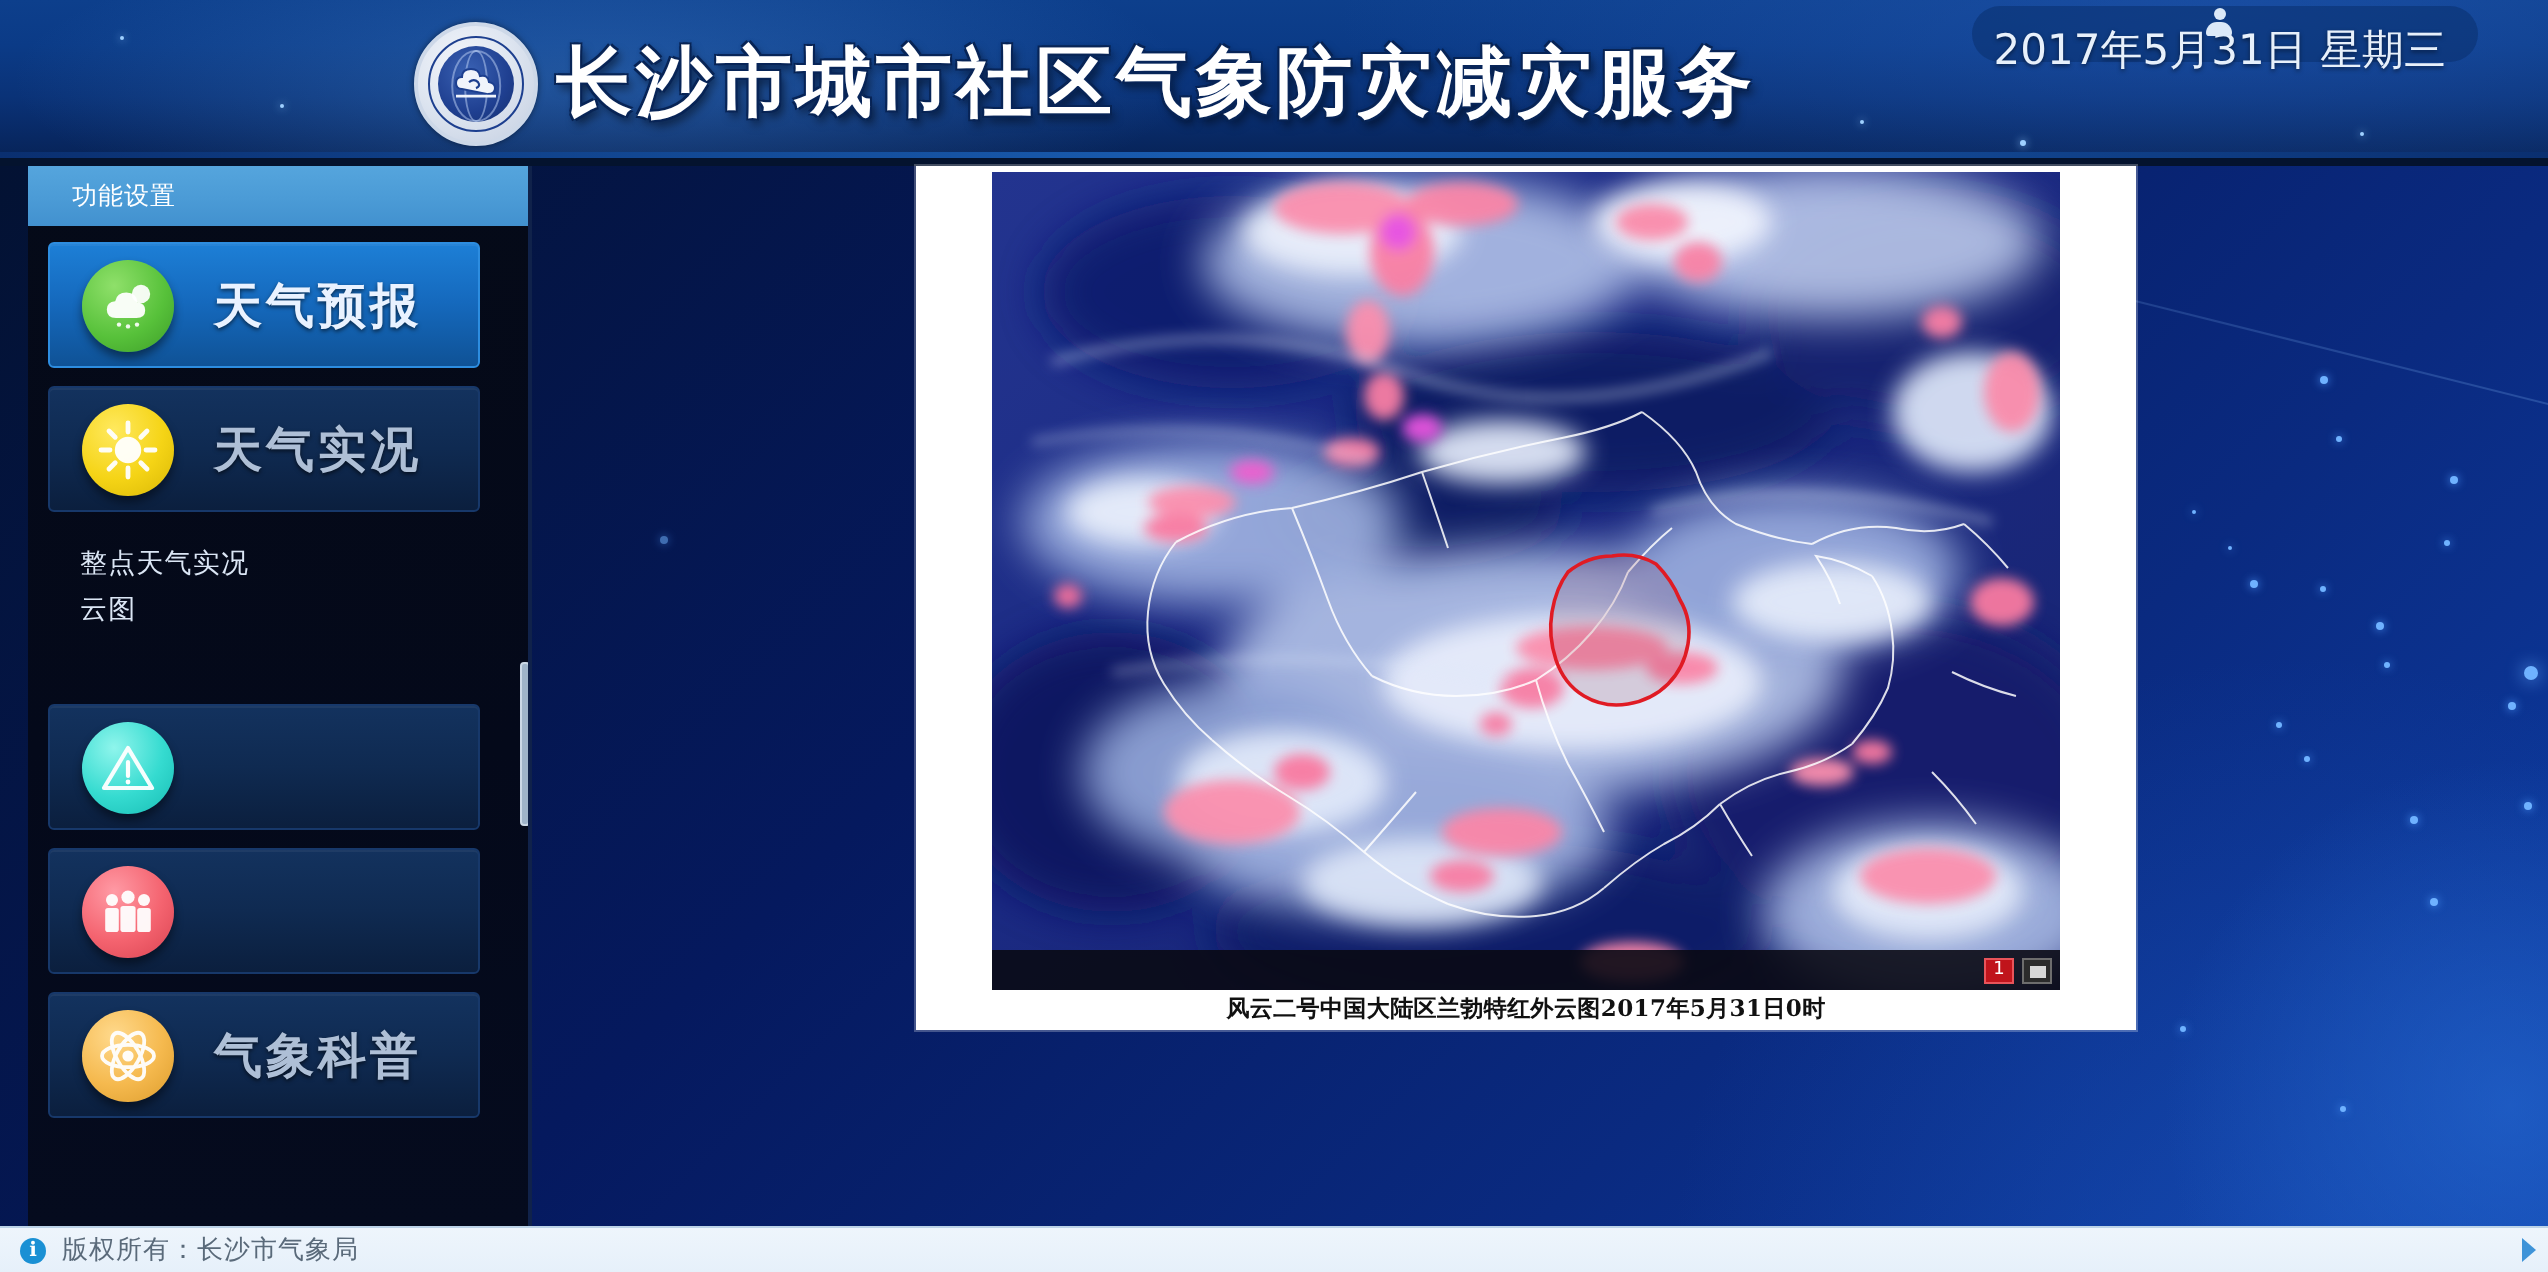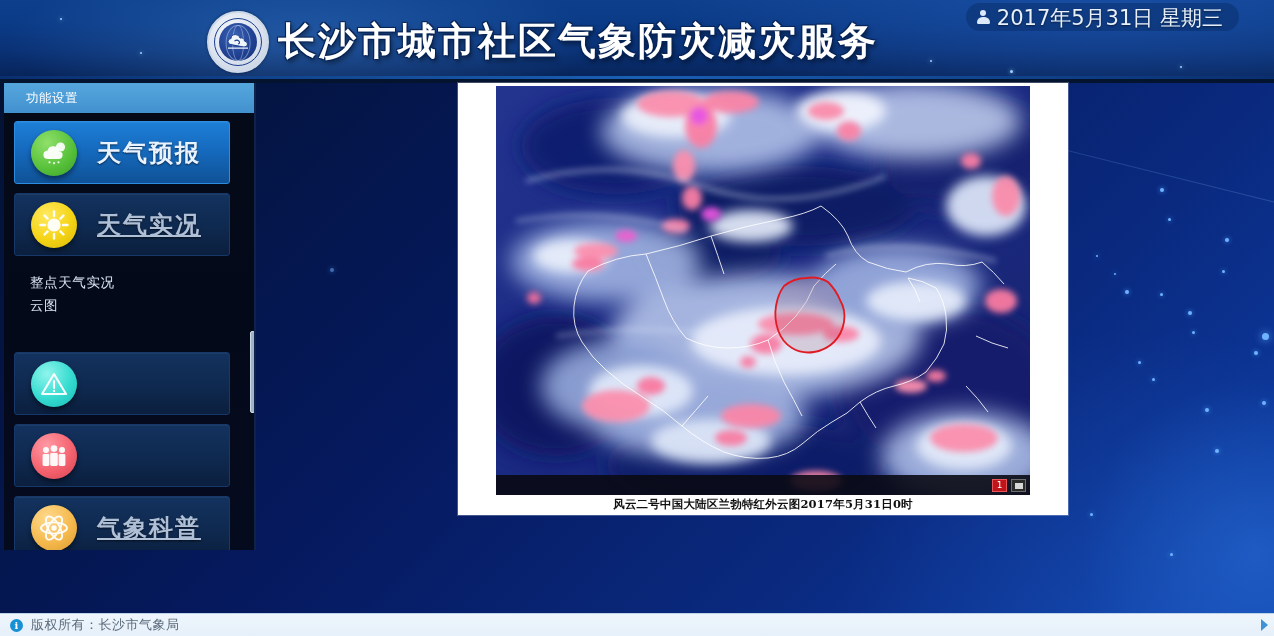--- a/index.html
+++ b/index.html
@@ -66,20 +66,21 @@
                 1px -1px 0 #082352, -1px -1px 0 #082352, 2px 3px 5px rgba(0,0,0,.55);
     white-space:nowrap;
   }
   .date-badge{
     position:absolute; right:35px; top:3px; height:28px;
     padding:1px 16px 0 11px; border-radius:14px;
     background:rgba(10,48,110,.55);
     display:flex; align-items:center; gap:7px;
     color:#e7f0fb; font-size:21px; white-space:nowrap;
     text-shadow:0 1px 2px rgba(0,0,0,.5);
+    flex-direction:column;
   }
   .user-icon{ width:13px; height:15px; position:relative; display:inline-block; }
   .user-icon::before{
     content:""; position:absolute; left:3.5px; top:0; width:6px; height:6px;
     border-radius:50%; background:#dce9f8;
   }
   .user-icon::after{
     content:""; position:absolute; left:0; top:7px; width:13px; height:7px;
     border-radius:7px 7px 2px 2px; background:#dce9f8;
   }
@@ -96,21 +97,21 @@
   .ray{
     position:absolute; transform-origin:100% 100%;
     background:linear-gradient(90deg, rgba(120,180,255,0), rgba(140,195,255,.22));
     height:1px;
   }
   .stage-dot{ position:absolute; border-radius:50%; background:#6fb2ff; box-shadow:0 0 5px #4e9bff; }
   .stage-dot.big{ box-shadow:0 0 9px #63a8ff; }
 
   
   .sidebar{
-    position:absolute; left:4px; top:83px; width:252px; height:467px;
+    position:absolute; left:14px; top:83px; width:252px; height:530px;
     background:linear-gradient(180deg,#050a18 0%,#04091a 55%,#050b1e 100%);
     border-right:2px solid #10224a;
     overflow:hidden;
   }
   .sidebar-head{
     height:30px; width:252px;
     background:linear-gradient(180deg,#55a5dd 0%,#4b9bd6 55%,#4291cf 100%);
     color:#ffffff; font-size:12.5px; line-height:30px; padding-left:22px;
     letter-spacing:.5px;
   }
@@ -130,21 +131,21 @@
   }
   .mi-icon{
     width:46px; height:46px; border-radius:50%; margin-left:16px; flex:0 0 46px;
     position:relative; box-shadow:0 3px 5px rgba(0,0,0,.45);
     display:flex; align-items:center; justify-content:center;
   }
   .mi-label{
     margin-left:20px; font-size:24px; color:#e9f2ff; font-weight:bold;
     letter-spacing:2px; text-shadow:0 1px 2px rgba(0,0,0,.6);
   }
-  .menu-item.idle .mi-label{ color:#aebfd6;text-decoration:underline; }
+  .menu-item.idle .mi-label{ color:#aebfd6; }
 
   .ic-forecast{ background:radial-gradient(circle at 35% 28%, #8fe06a, #57c13a 58%, #3d9c28 100%); }
   .ic-live{ background:radial-gradient(circle at 35% 28%, #ffe95e, #f5d416 55%, #d8b705 100%); }
   .ic-warn{ background:radial-gradient(circle at 35% 28%, #8ff5ec, #35dbd0 55%, #17bcb3 100%); }
   .ic-community{ background:radial-gradient(circle at 35% 28%, #ff9aa5, #f4636f 55%, #d94351 100%); }
   .ic-science{ background:radial-gradient(circle at 35% 28%, #ffd98c, #f5b94e 55%, #dc9c2c 100%); }
 
   .submenu{
     position:relative; margin:2px 0 9px 0; padding:6px 0 10px 0;
     height:78px; overflow:hidden;

